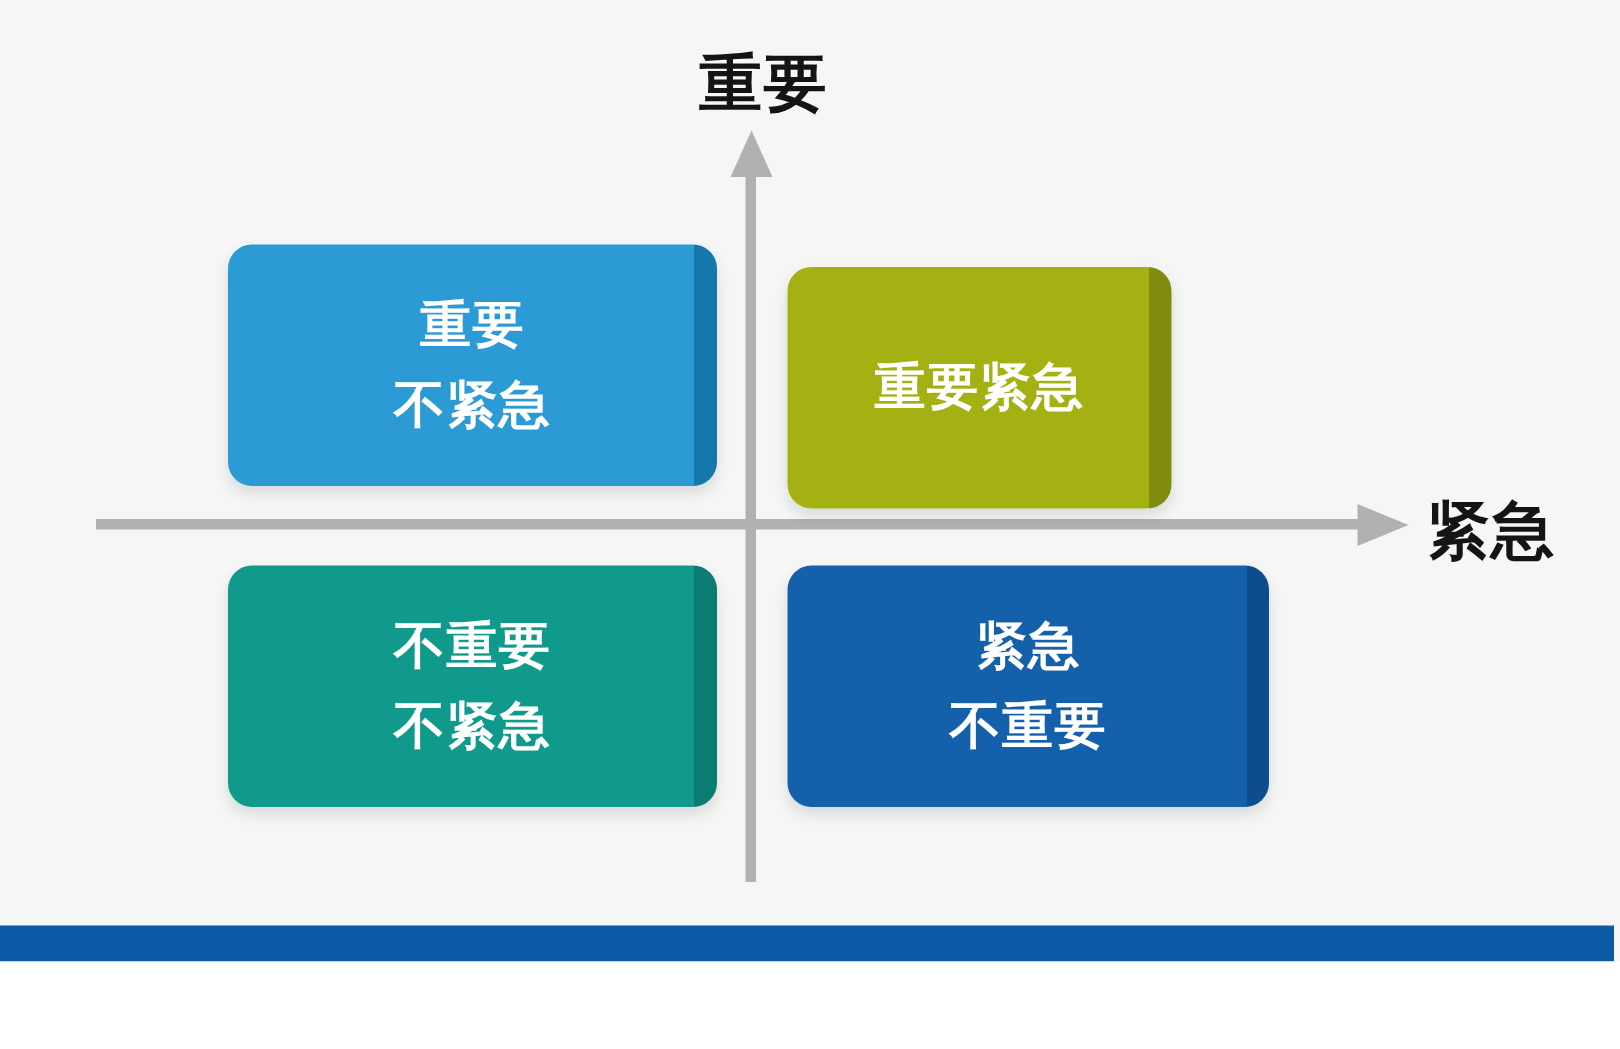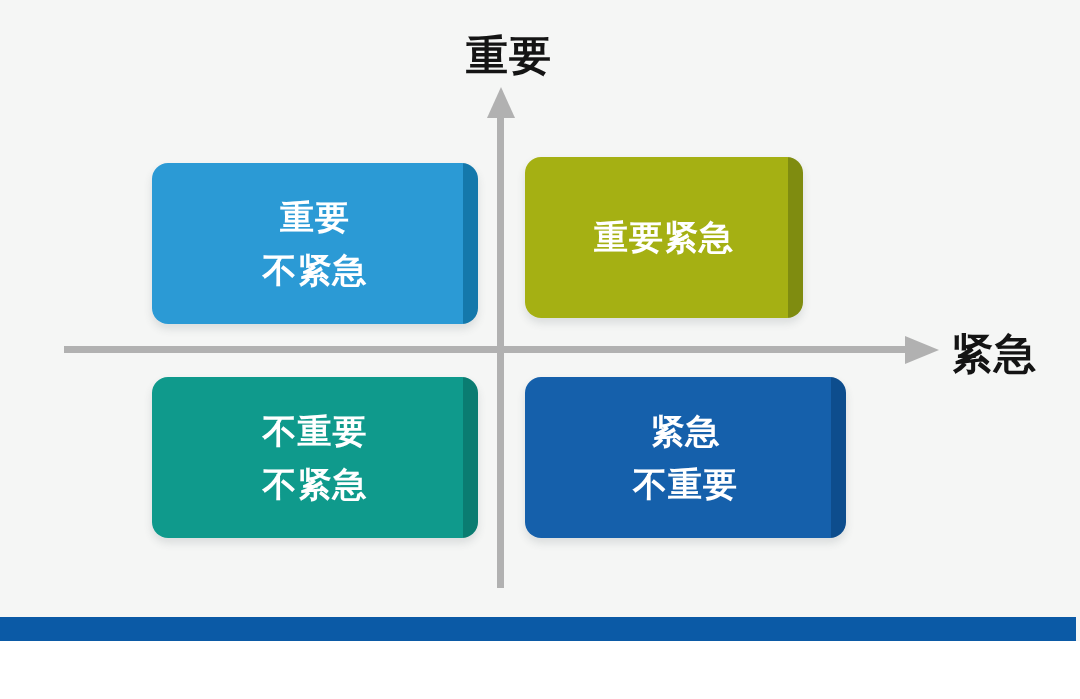--- a/index.html
+++ b/index.html
@@ -65,21 +65,21 @@
     color: #ffffff;
     font-size: 34px;
     font-weight: bold;
     line-height: 1.55;
     letter-spacing: 1px;
     text-align: center;
     box-shadow: 0 5px 9px rgba(60, 70, 80, 0.14);
   }
   .quadrant .line { display: block; }
   .q-top-left     { left: 152px; top: 163px; width: 326px; height: 161px; }
-  .q-top-right    { left: 525px; top: 157px; width: 278px; height: 161px; }
+  .q-top-right    { left: 525px; top: 178px; width: 256px; height: 161px; }
   .q-bottom-left  { left: 152px; top: 377px; width: 326px; height: 161px; }
   .q-bottom-right { left: 525px; top: 377px; width: 321px; height: 161px; }
   
   .divider-bar {
     position: absolute;
     left: 0; top: 617px;
     width: 1076px; height: 24px;
     background: #0b5aa6;
   }
   .caption-area {

